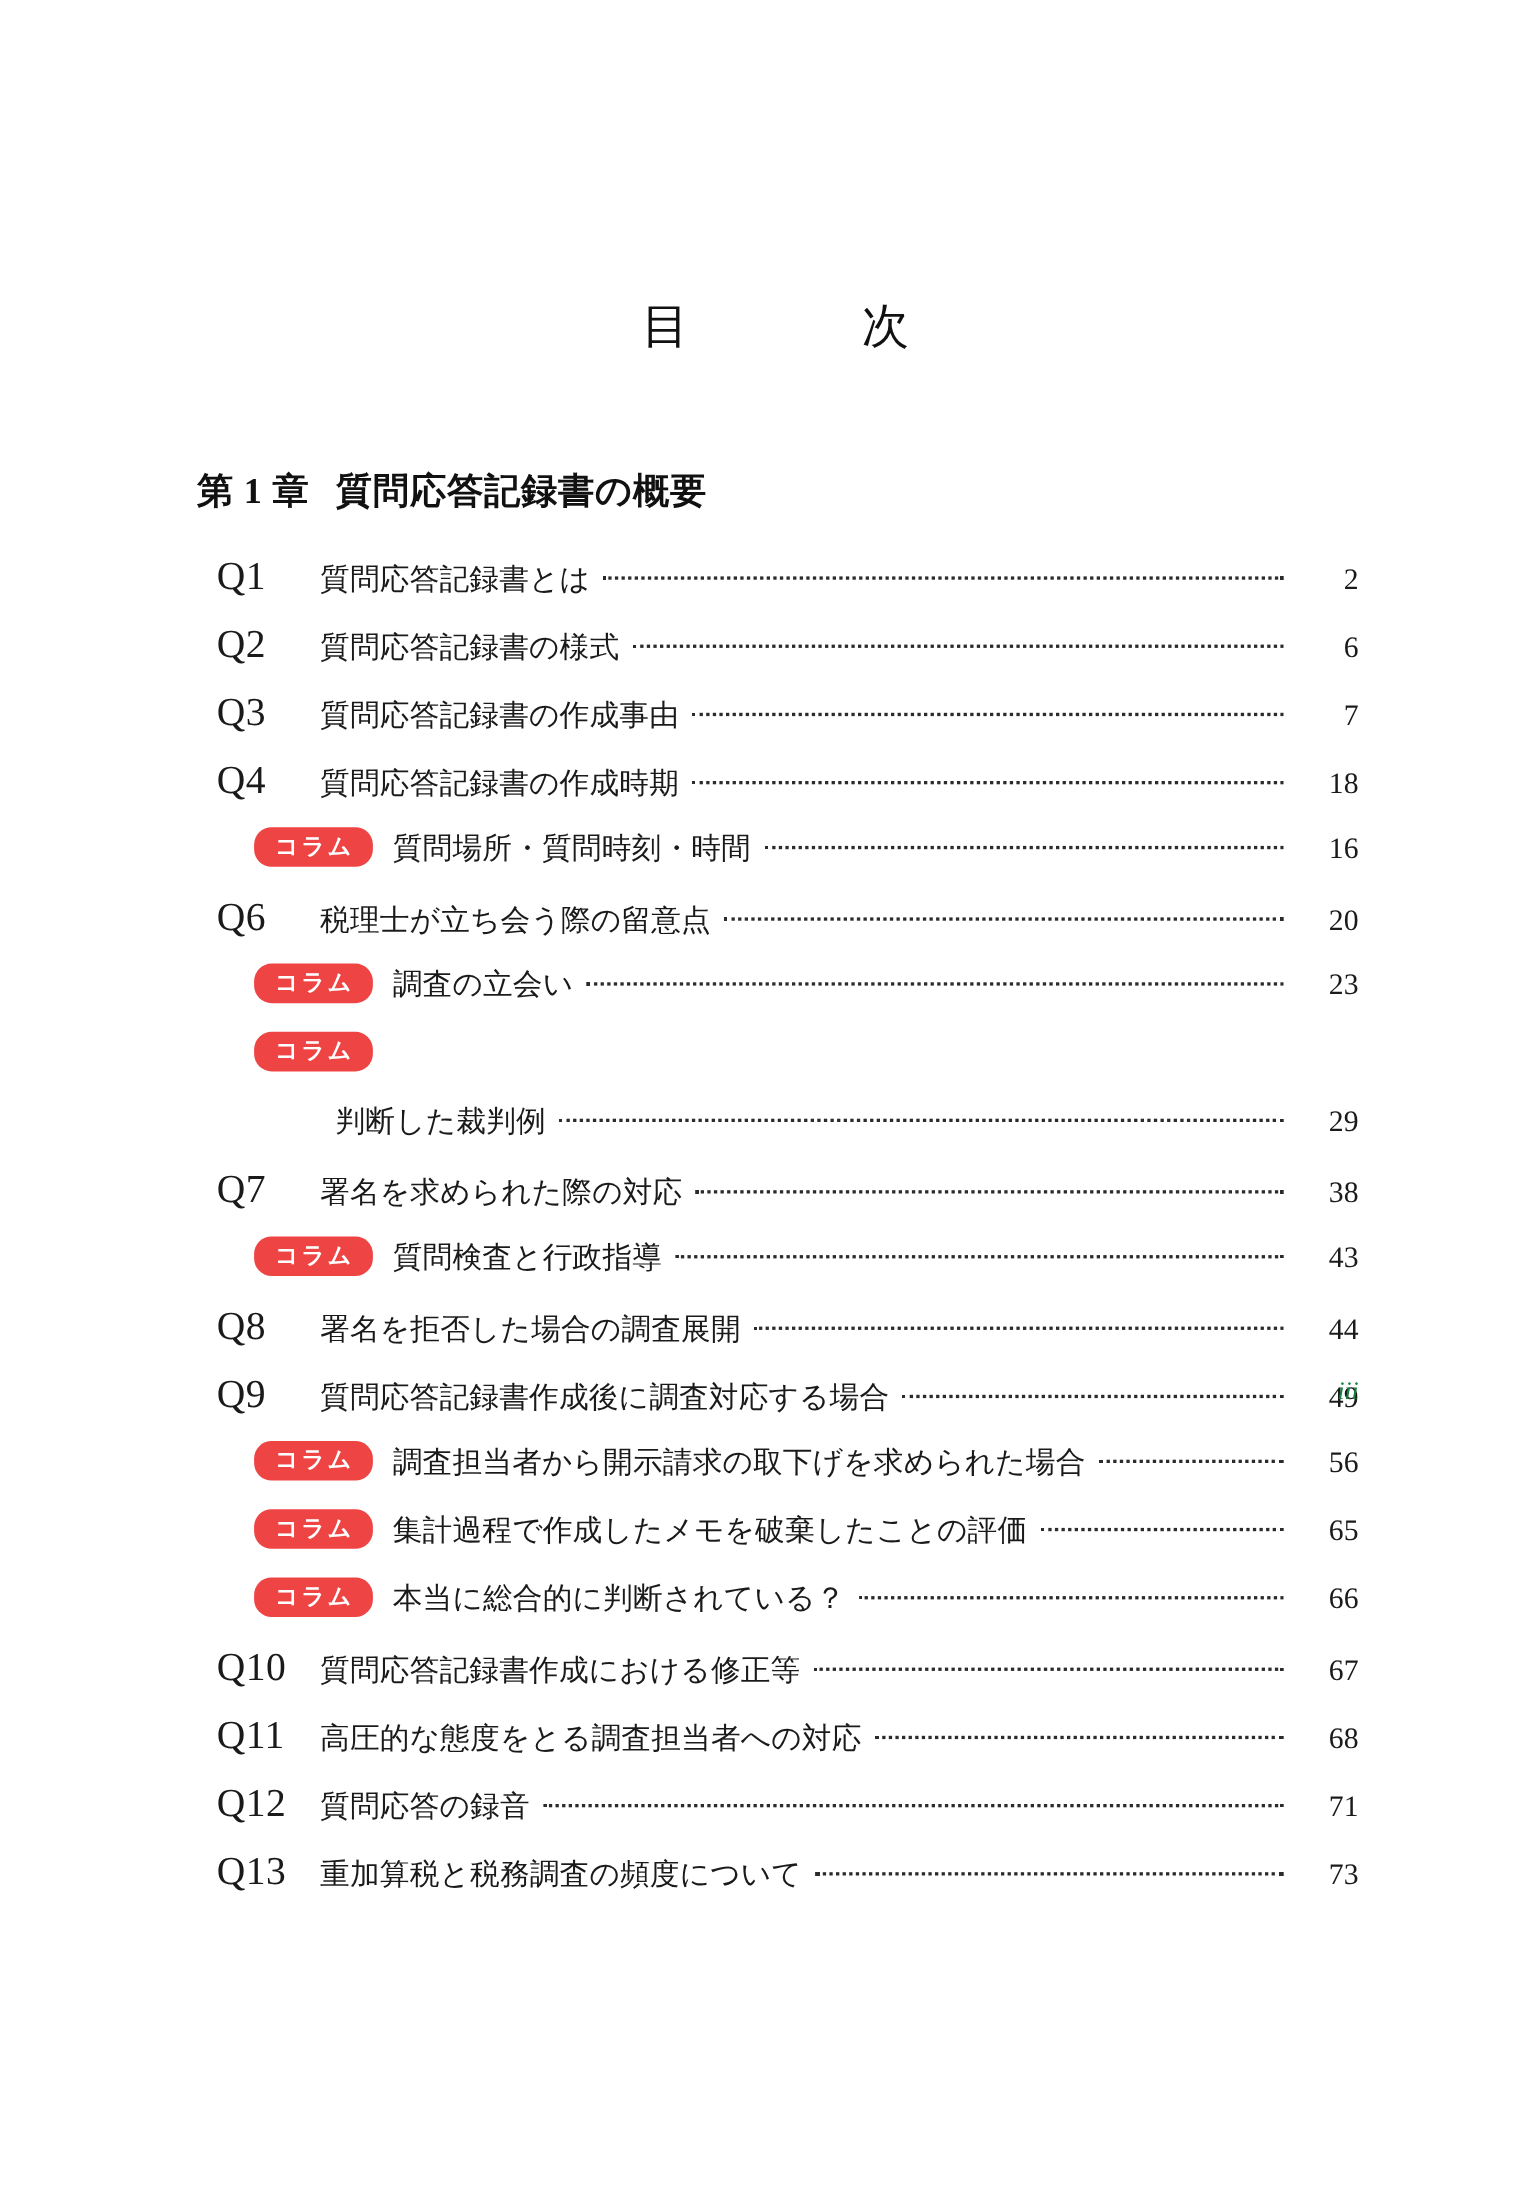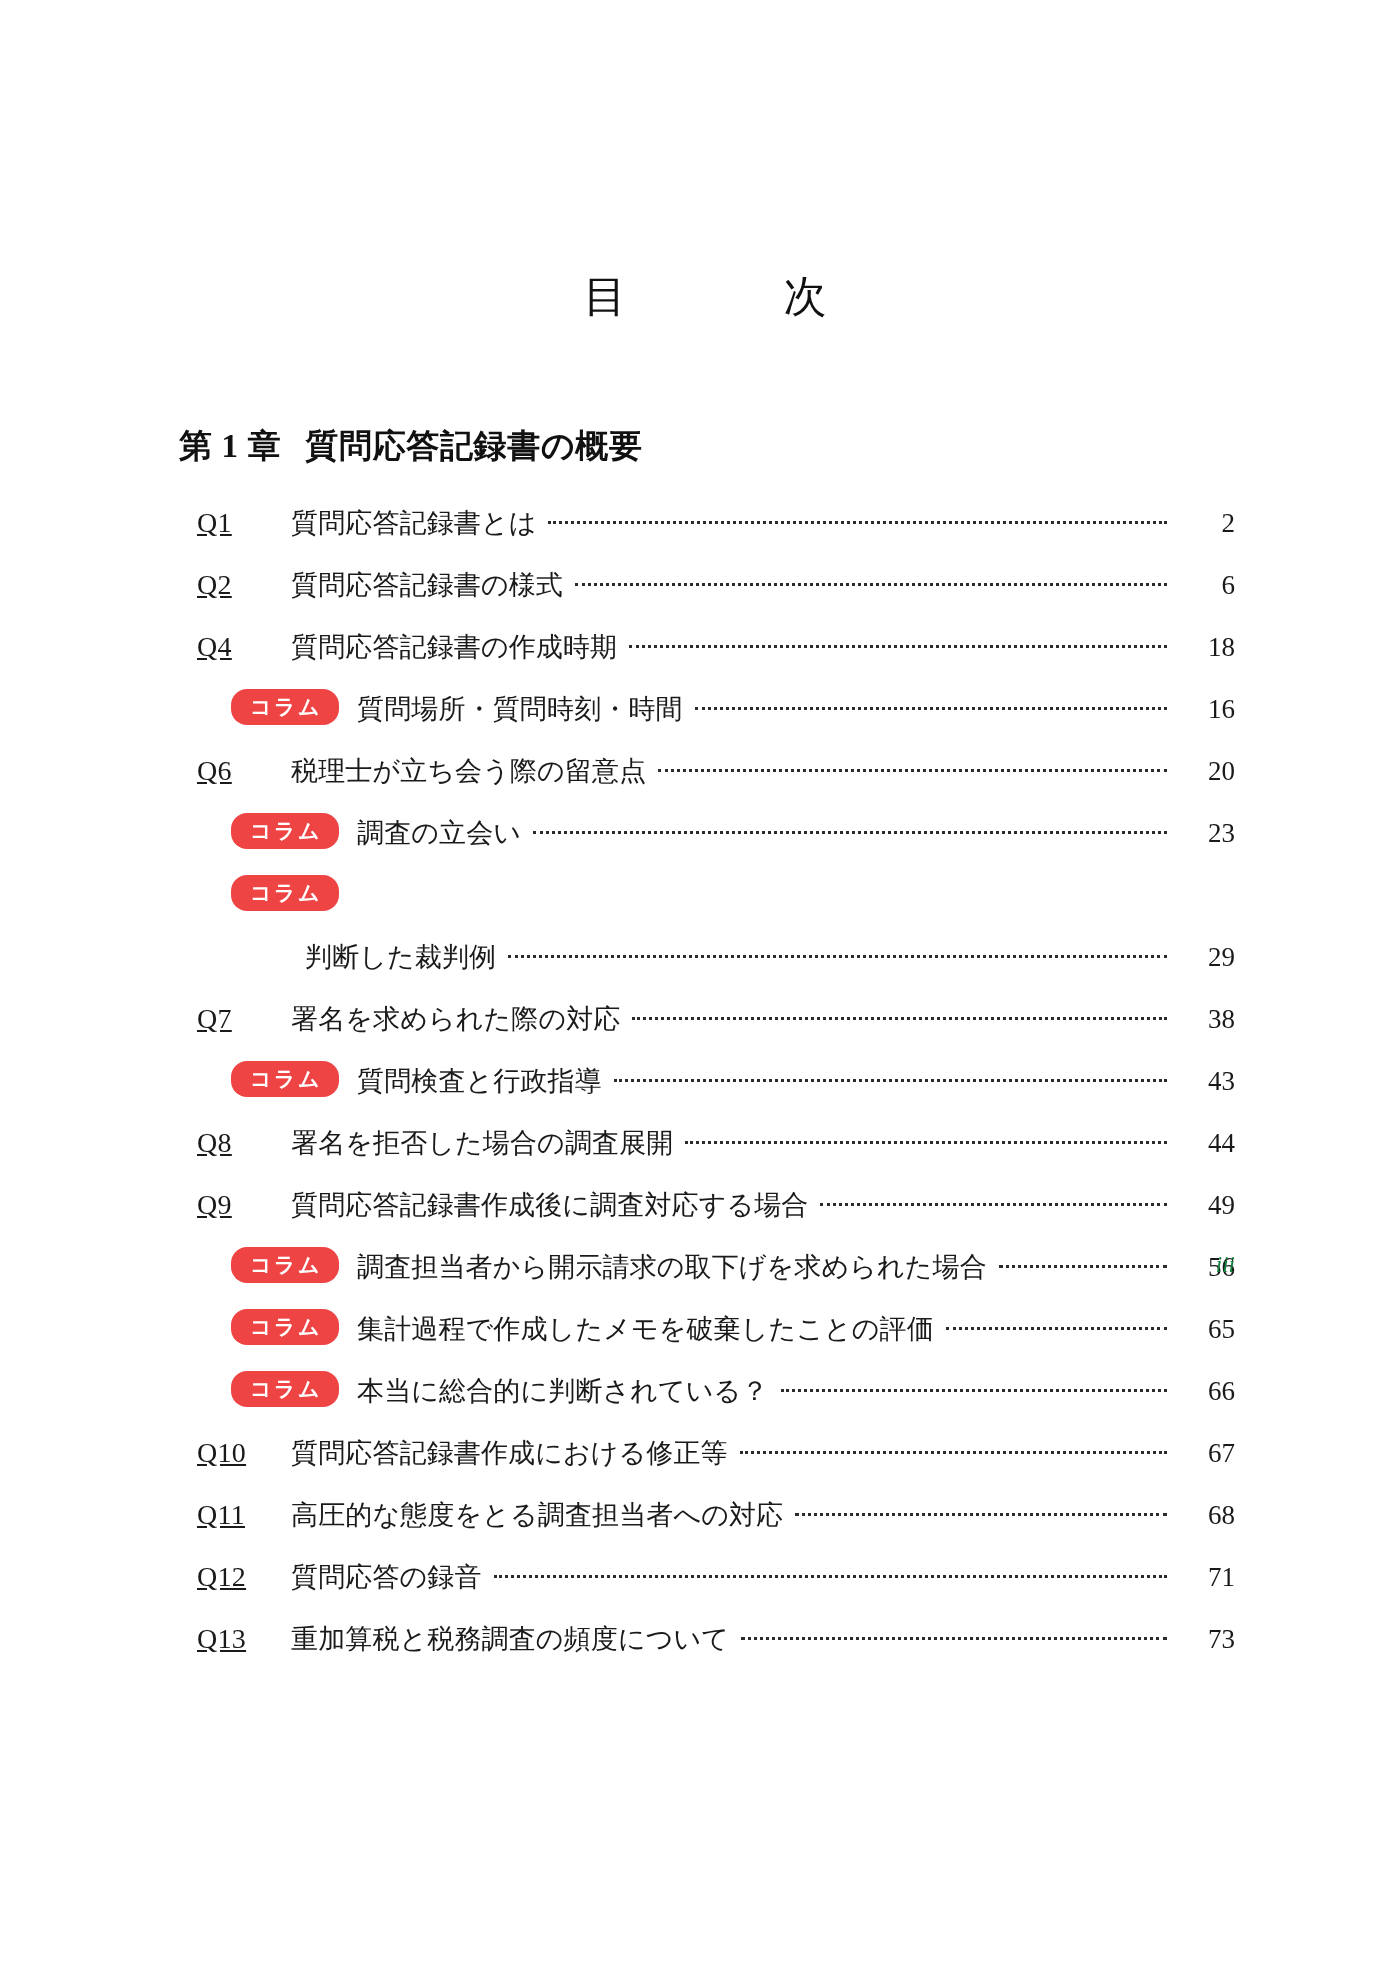--- a/index.html
+++ b/index.html
@@ -64,23 +64,22 @@
     margin-bottom: 0;
     height: 62px;
   }
   .toc-row.q-row { padding-left: 0px; }
   .toc-row.column-row { padding-left: 34px; }
   .toc-row.cont-row { padding-left: 108px; }
 
   .q-label {
     flex: 0 0 auto;
     min-width: 94px;
-    font-size: 28px;
+    font-size: 36px;
     letter-spacing: 0.01em;
-    text-decoration: underline;
   }
   .col-badge {
     flex: 0 0 auto;
     display: inline-block;
     background: #ef4444;
     color: #ffffff;
     border-radius: 16px;
     font-size: 21px;
     font-weight: bold;
     letter-spacing: 0.12em;
@@ -152,20 +151,26 @@
           <span class="leader"></span>
           <span class="page-num">2</span>
         </div>
         <div class="toc-row q-row">
           <span class="q-label">Q2</span>
           <span class="entry-text">質問応答記録書の様式</span>
           <span class="leader"></span>
           <span class="page-num">6</span>
         </div>
         <div class="toc-row q-row">
+          <span class="q-label">Q3</span>
+          <span class="entry-text">質問応答記録書の作成事由</span>
+          <span class="leader"></span>
+          <span class="page-num">7</span>
+        </div>
+        <div class="toc-row q-row">
           <span class="q-label">Q4</span>
           <span class="entry-text">質問応答記録書の作成時期</span>
           <span class="leader"></span>
           <span class="page-num">18</span>
         </div>
         <div class="toc-row column-row">
           <span class="col-badge">コラム</span>
           <span class="entry-text">質問場所・質問時刻・時間</span>
           <span class="leader"></span>
           <span class="page-num">16</span>

